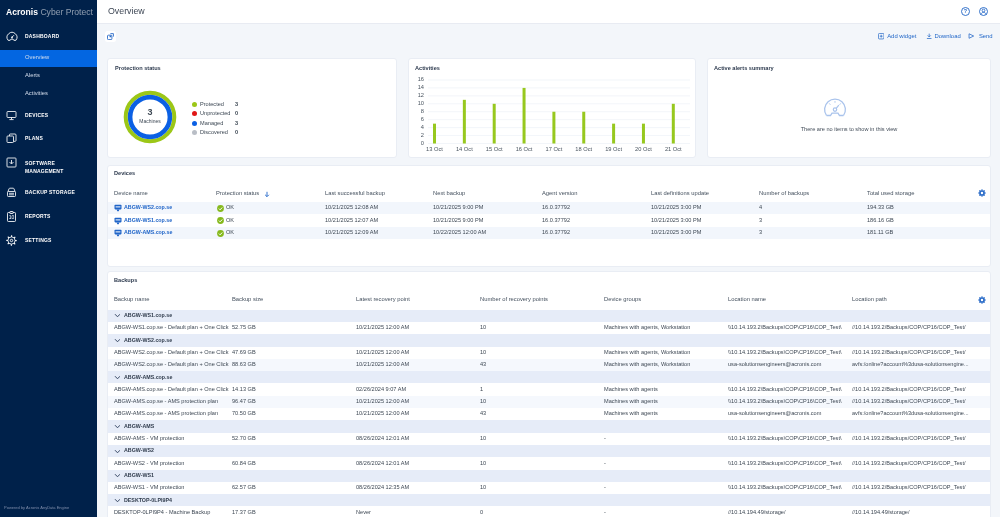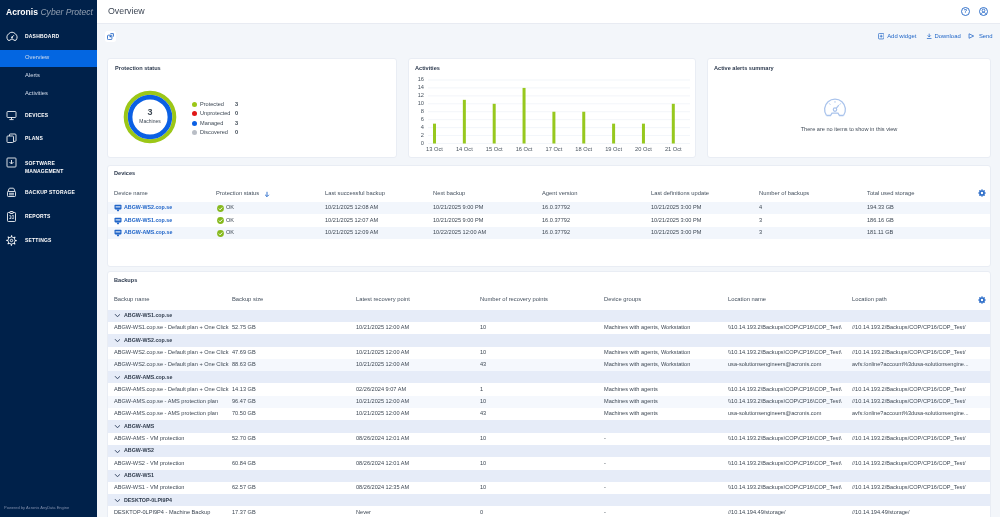--- a/index.html
+++ b/index.html
@@ -1,20 +1,20 @@
 <!DOCTYPE html>
 <html><head><meta charset="utf-8">
 <style>
 * { margin:0; padding:0; box-sizing:border-box; }
 html,body { width:1000px; height:517px; overflow:hidden; font-family:"Liberation Sans", sans-serif; background:#f3f6fa;}
 .abs { position:absolute; }
 .sidebar { left:0; top:0; width:97px; height:517px; background:#00214a; }
 .logo { left:0; top:0; width:97px; height:24px; background:#00214a; }
 .logotxt { left:6px; top:7.3px; font-size:8.6px; color:#fff; font-weight:bold; letter-spacing:0px; white-space:nowrap;}
-.logotxt span { font-weight:normal; color:rgba(255,255,255,0.55);font-style:italic; }
+.logotxt span { font-weight:normal; color:rgba(255,255,255,0.55); }
 .dashsect { left:0; top:24px; width:97px; height:81px; background:#00214a; }
 .mitem { color:#ffffff; font-size:5px; font-weight:bold; letter-spacing:0.2px; line-height:1; white-space:nowrap; }
 .msub { color:#d5dfee; font-size:5.8px; line-height:1; white-space:nowrap; }
 .sel { left:0; top:49.5px; width:97px; height:17px; background:#0366e1; }
 .powered { left:4px; top:505px; font-size:4px; color:#7e8dab; white-space:nowrap; }
 .topbar { left:97px; top:0; width:903px; height:24px; background:#fff; border-bottom:1px solid #e8ebf2; }
 .title { left:108px; top:7.3px; font-size:8.8px; line-height:1; color:#3d4654; }
 .tbtn { font-size:5.9px; font-weight:normal; line-height:1; color:#2267c8; white-space:nowrap; }
 .card { background:#fff; border:1px solid #e9edf4; border-radius:3px; }
 .ctitle { font-size:5.6px; font-weight:bold; line-height:1; color:#2d3a4e; white-space:nowrap; }

